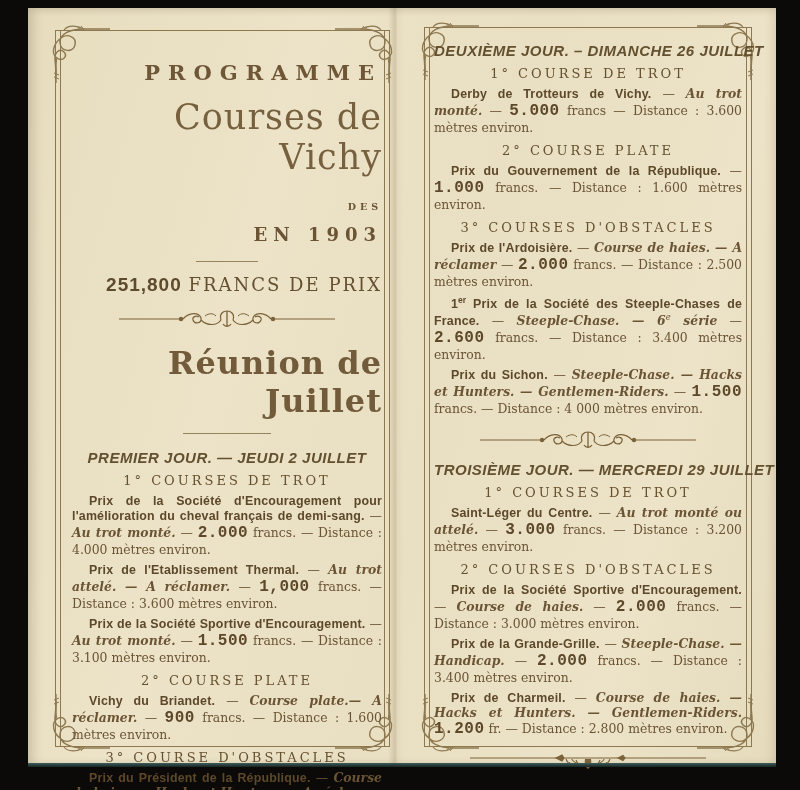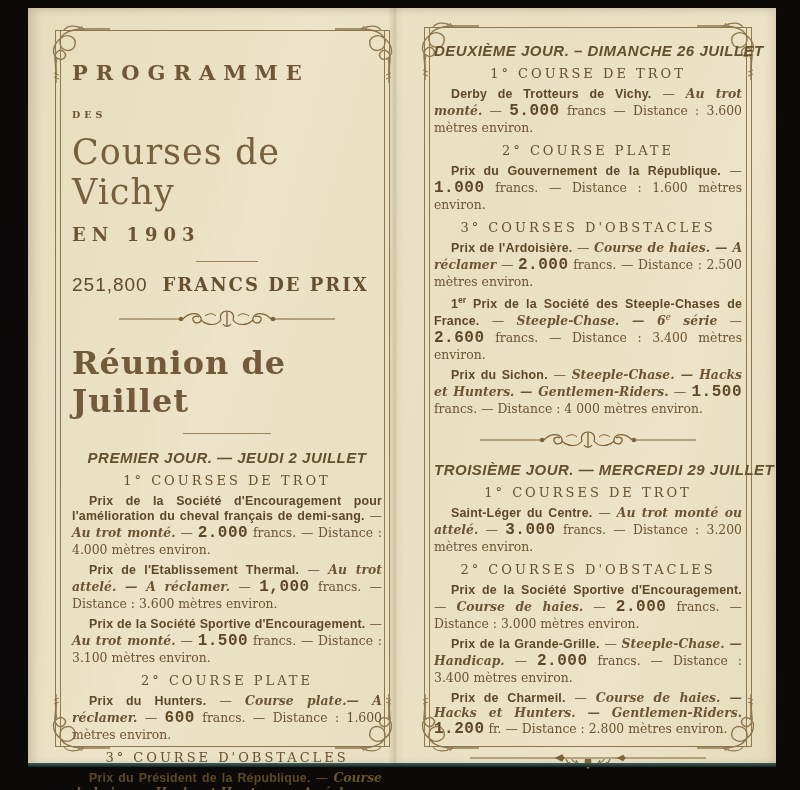--- a/index.html
+++ b/index.html
@@ -24,30 +24,30 @@
   .corner.tl{left:-8px;top:-10px;}
   .corner.tr{right:-8px;top:-10px;transform:scaleX(-1);}
   .corner.bl{left:-8px;bottom:-10px;transform:scaleY(-1);}
   .corner.br{right:-8px;bottom:-10px;transform:scale(-1,-1);}
 
   .content{position:absolute;}
   .content-left{left:44px;top:36px;width:310px;}
   .content-right{left:406px;top:32px;width:308px;}
 
   
-  .t-center{text-align:left;}
+  .t-center{text-align:right;}
   .programme{margin-top:16px;font-size:21px;font-weight:bold;letter-spacing:8px;color:#6e5636;}
   .des{margin-top:24px;font-size:9.5px;font-weight:bold;letter-spacing:4px;}
   .main-title{margin-top:12px;font-size:35px;letter-spacing:1px;color:#77603e;
               font-family:"DejaVu Serif",serif;}
   .en1903{margin-top:12px;font-size:18px;font-weight:bold;letter-spacing:6px;}
   .rule-short{border:0;border-top:1px solid #97835c;width:62px;margin:16px auto 0;}
   .prize{margin-top:12px;font-size:18px;letter-spacing:1px;white-space:nowrap;}
-  .prize .amount{font-family:"Liberation Sans",sans-serif;font-weight:normal;font-size:19px;color:#5e4a2c;}
-  .prize .words{font-weight:bold;letter-spacing:2px;color:#65502f;margin-left:8px;}
+  .prize .amount{font-family:"Liberation Sans",sans-serif;font-weight:bold;font-size:19px;color:#5e4a2c;}
+  .prize .words{font-weight:normal;letter-spacing:2px;color:#65502f;}
   .reunion{margin-top:14px;font-size:32px;font-weight:bold;letter-spacing:1px;color:#725b3a;}
   .dates{margin-top:12px;font-size:13px;font-weight:bold;letter-spacing:2px;}
   .rule-short2{border:0;border-top:1px solid #97835c;width:88px;margin:13px auto 0;}
 
   
   .day-head{margin:15px 0 2px;text-align:center;font-family:"Liberation Sans",sans-serif;
             font-weight:bold;font-style:italic;font-size:15px;letter-spacing:.5px;color:#63502f;white-space:nowrap;}
   .content-right .day-head{margin-top:2px;}
   .sec-head{margin:7px 0 6px;text-align:center;font-size:13px;letter-spacing:3px;color:#66512f;white-space:nowrap;}
   .race{margin:0 0 5px;text-align:justify;text-indent:17px;font-size:12.4px;line-height:1.2;}
@@ -146,22 +146,22 @@
         </span>
       <span class="corner br">
           <svg viewBox="0 0 62 62">
             <use href="#corner-knot"></use>
           </svg>
         </span>
     </div>
 
     <div class="content content-left">
       <div class="t-center programme">PROGRAMME</div>
+      <div class="t-center main-title">Courses de Vichy</div>
       <div class="t-center des">DES</div>
-      <div class="t-center main-title">Courses de Vichy</div>
       <div class="t-center en1903">EN 1903</div>
       <hr class="rule-short">
       <div class="t-center prize">
         <span class="amount">251,800</span>
         <span class="words">FRANCS DE PRIX</span>
       </div>
       <svg class="orn orn-scroll-left" width="220" height="22" viewBox="0 0 220 22">
           <use href="#scroll-orn"></use>
         </svg>
       <div class="t-center reunion">Réunion de Juillet</div>
@@ -170,21 +170,21 @@
       <div class="day-head">PREMIER JOUR. — JEUDI 2 JUILLET</div>
 
       <div>
         <div class="sec-head">1° COURSES DE TROT</div>
         <p class="race"><span class="seg-b">Prix de la Société d'Encouragement pour l'amélioration du cheval français de demi-sang.</span><span class="seg-n"> — </span><span class="seg-i">Au trot monté.</span><span class="seg-n"> — </span><span class="seg-bn">2.000</span><span class="seg-n"> francs. — Distance : 4.000 mètres environ.</span></p>
         <p class="race"><span class="seg-b">Prix de l'Etablissement Thermal.</span><span class="seg-n"> — </span><span class="seg-i">Au trot attelé. — A réclamer.</span><span class="seg-n"> — </span><span class="seg-bn">1,000</span><span class="seg-n"> francs. — Distance : 3.600 mètres environ.</span></p>
         <p class="race"><span class="seg-b">Prix de la Société Sportive d'Encouragement.</span><span class="seg-n"> — </span><span class="seg-i">Au trot monté.</span><span class="seg-n"> — </span><span class="seg-bn">1.500</span><span class="seg-n"> francs. — Distance : 3.100 mètres environ.</span></p>
       </div>
       <div>
         <div class="sec-head">2° COURSE PLATE</div>
-        <p class="race"><span class="seg-b">Prix du Hunters.</span><span class="seg-n"> — </span><span class="seg-i">Course plate.— A réclamer.</span><span class="seg-n"> — </span><span class="seg-bn">600</span><span class="seg-n"> francs. — Distance : 1.600 mètres environ.</span></p>
+        <p class="race"><span class="seg-b">Vichy du Briandet.</span><span class="seg-n"> — </span><span class="seg-i">Course plate.— A réclamer.</span><span class="seg-n"> — </span><span class="seg-bn">900</span><span class="seg-n"> francs. — Distance : 1.600 mètres environ.</span></p>
       </div>
       <div>
         <div class="sec-head">3° COURSE D'OBSTACLES</div>
         <p class="race"><span class="seg-b">Prix du Président de la République.</span><span class="seg-n"> — </span><span class="seg-i">Course de haies. — Hacks et Hunters. — A réclamer. — Gentlemen Riders.</span></p>
       </div>
 
     </div>
 
     <div class="content content-right">
       <div class="day-head">DEUXIÈME JOUR. – DIMANCHE 26 JUILLET</div>

